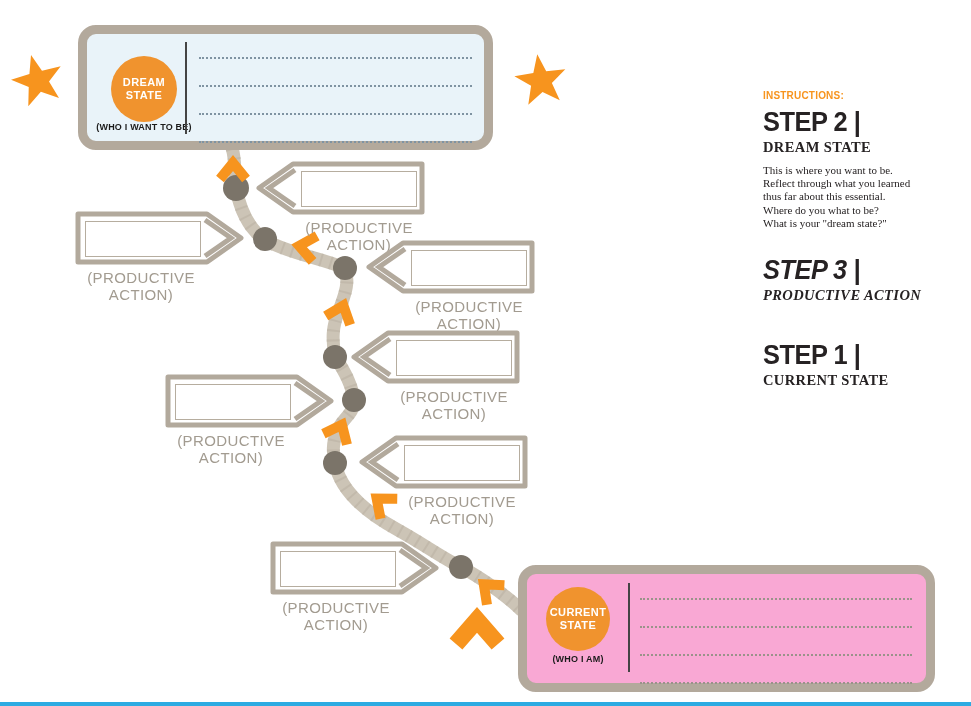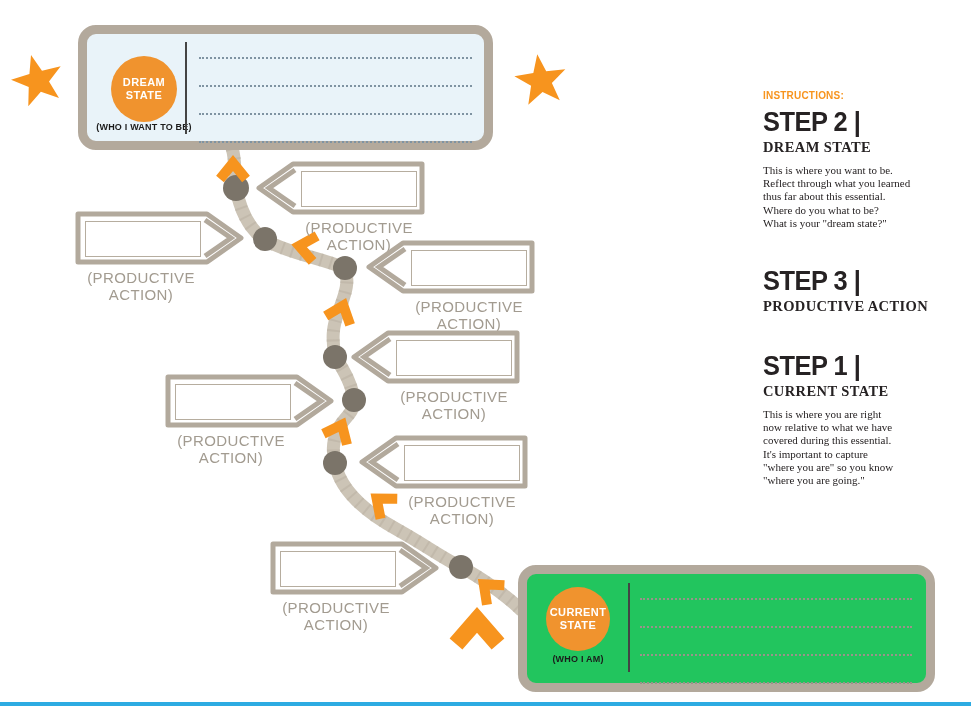--- a/index.html
+++ b/index.html
@@ -13,21 +13,21 @@
   
   #trail-layer{position:absolute;left:0;top:0;z-index:1;}
 
   
   .state-box{
     position:absolute;box-sizing:border-box;z-index:2;
     border:9px solid #b3a99c;border-radius:18px;
   }
   .state-box .inner{position:absolute;inset:0;}
   #dream-box{left:78px;top:25px;width:415px;height:125px;background:#e9f3f9;}
-  #current-box{left:518px;top:565px;width:417px;height:127px;background:#22c55e;}
+  #current-box{left:518px;top:565px;width:417px;height:127px;background:#f9a8d4;}
   .state-badge{
     position:absolute;border-radius:50%;background:#f0932e;color:#fff;
     font-weight:bold;font-size:11px;line-height:1.15;letter-spacing:.4px;
     display:flex;flex-direction:column;align-items:center;justify-content:center;text-align:right;
   }
   #dream-box .state-badge{left:24px;top:22px;width:66px;height:66px;}
   #current-box .state-badge{left:19px;top:13px;width:64px;height:64px;}
   .state-caption{
     position:absolute;font-size:9px;font-weight:bold;color:#1b1b1b;
     letter-spacing:.2px;text-align:center;width:110px;
@@ -69,21 +69,21 @@
   .step-subtitle{
     font-family:"Liberation Serif",serif;font-weight:bold;font-size:14.5px;
     letter-spacing:.4px;margin-top:3px;
   }
   .step-body{
     font-family:"Liberation Serif",serif;font-size:11px;line-height:1.2;
     margin-top:8px;white-space:pre-line;
   }
   .step-sec{margin-bottom:0;}
   #step-sec-1{margin-top:8px;}
-  #step-sec-2{margin-top:38px;}
+  #step-sec-2{margin-top:27px;font-style:italic;}
   #step-sec-3{margin-top:38px;}
 
   
   #bottom-bar{position:absolute;left:0;bottom:0;width:971px;height:4px;background:#2dabe2;z-index:3;}
 </style>
 </head>
 <body>
 
 <div class="canvas">
 
@@ -247,23 +247,17 @@
     </div>
 
     <div class="step-sec" id="step-sec-2">
       <div class="step-title">STEP 3 |</div>
       <div class="step-subtitle">PRODUCTIVE ACTION</div>
     </div>
 
     <div class="step-sec" id="step-sec-3">
       <div class="step-title">STEP 1 |</div>
       <div class="step-subtitle">CURRENT STATE</div>
-      <div class="step-body">This is where you are right
-now relative to what we have
-covered during this essential.
-It's important to capture
-"where you are" so you know
-"where you are going."</div>
     </div>
   </div>
 
   <div id="bottom-bar"></div>
 </div>
 
 </body></html>

